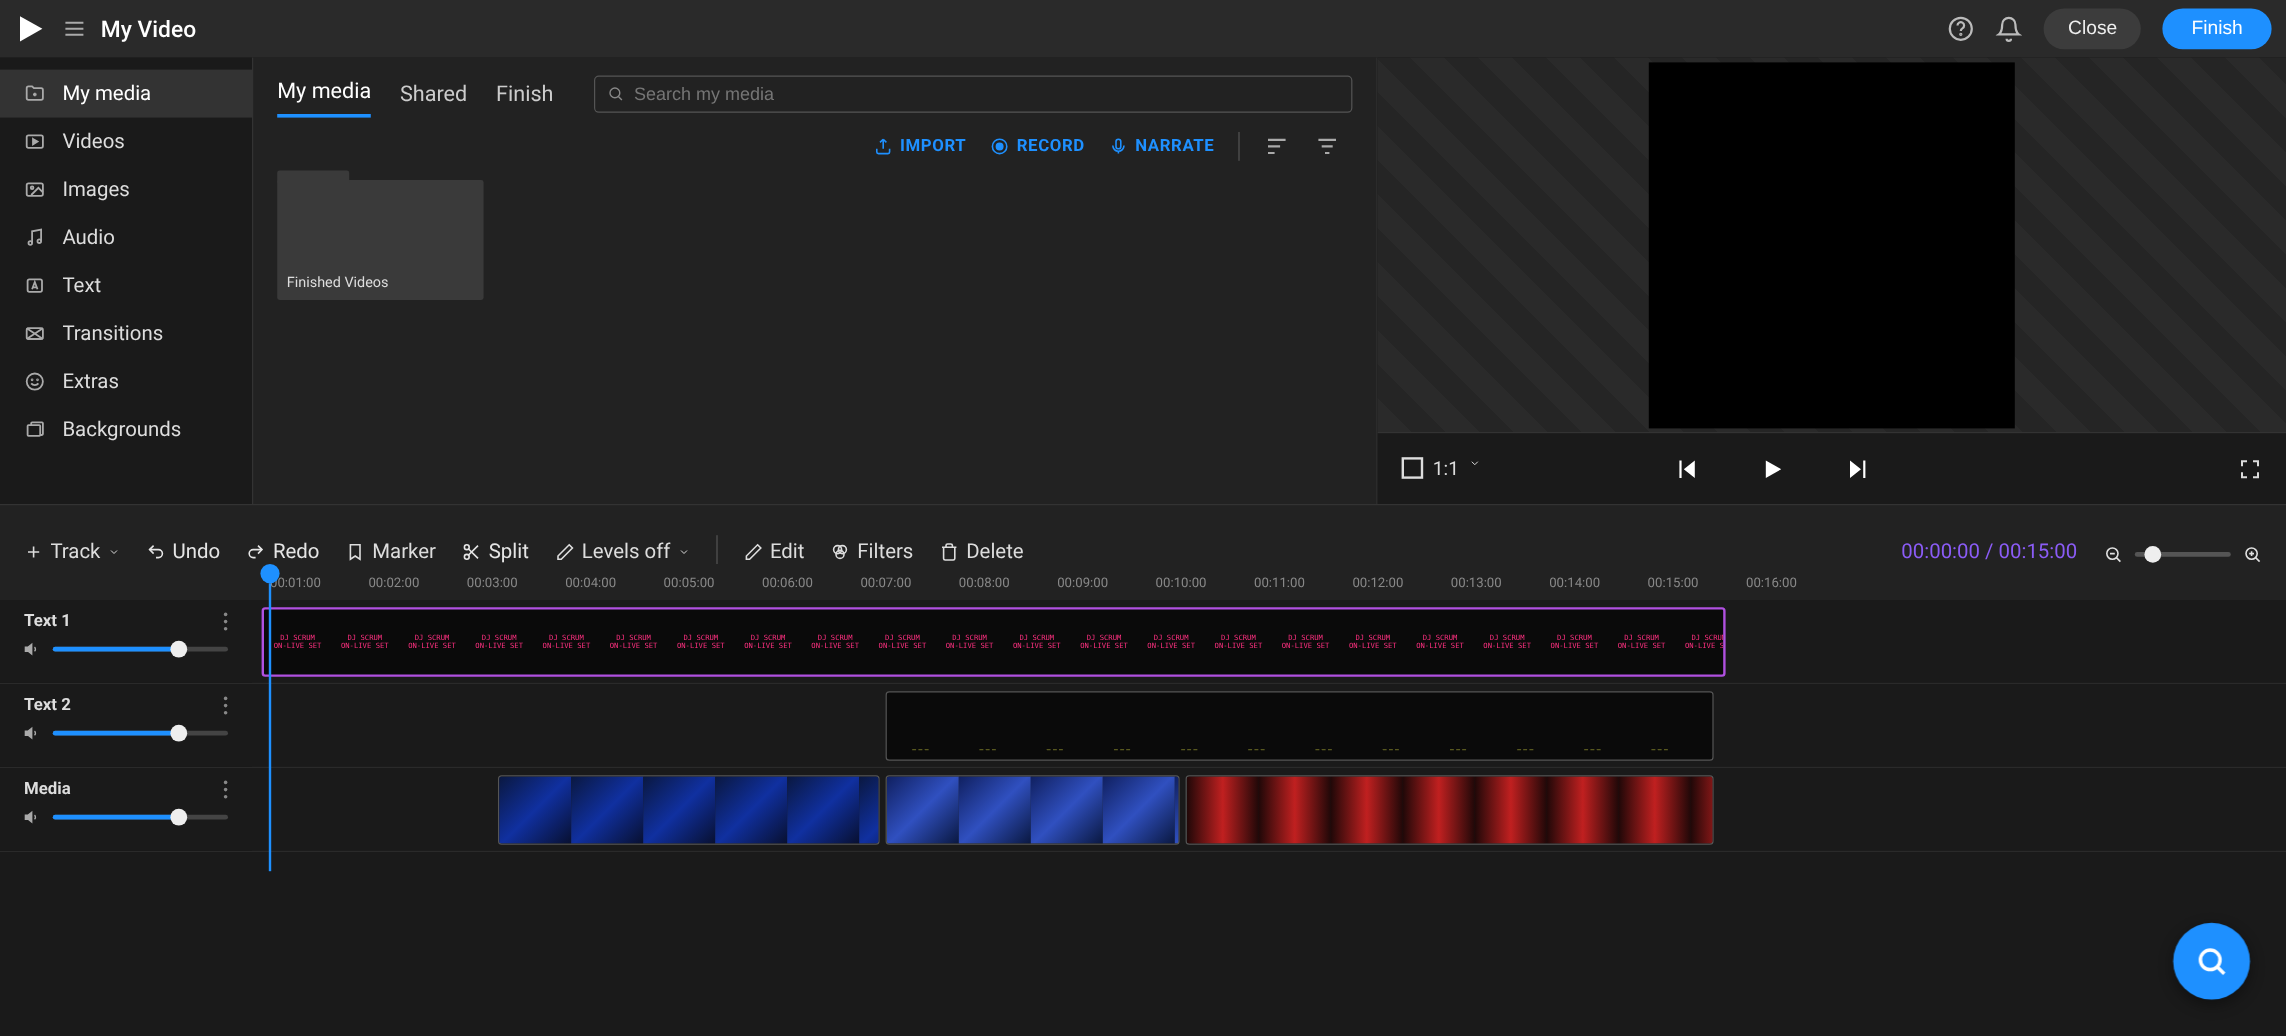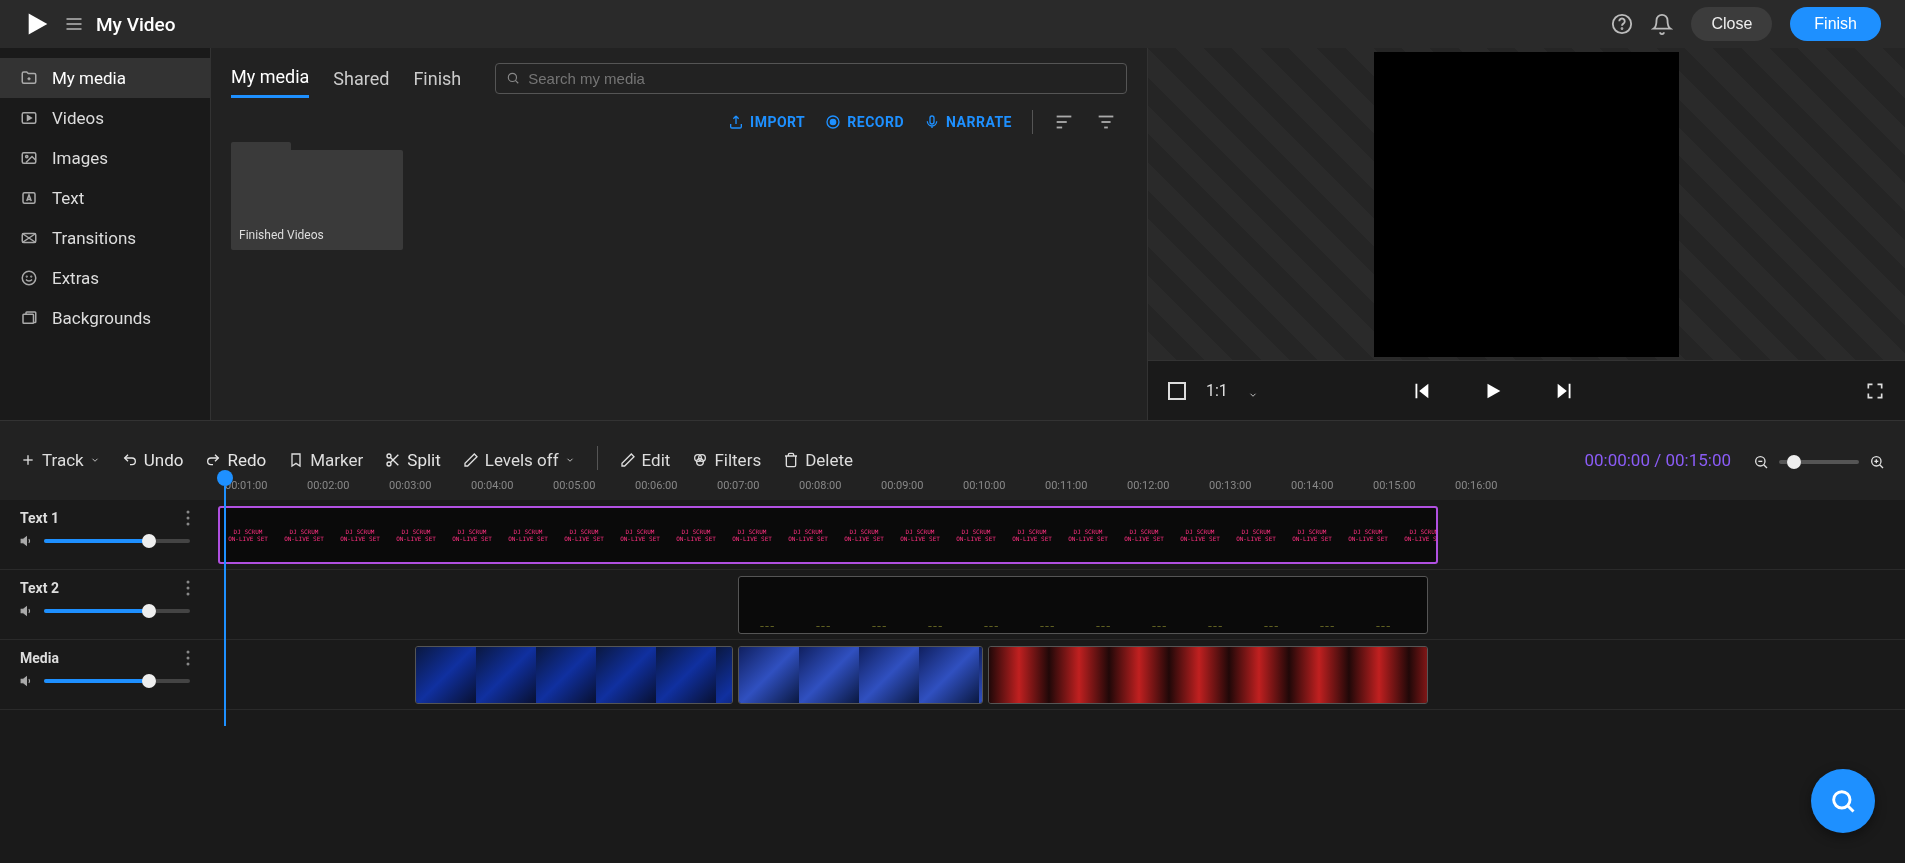--- a/index.html
+++ b/index.html
@@ -9,21 +9,21 @@
   color: #e0e0e0;
   width: 1905px;
   height: 863px;
   overflow: hidden;
 }
 .topbar {
   height: 48px;
   background: #2a2a2a;
   display: flex;
   align-items: center;
-  padding: 0 24px;
+  padding: 0 12px;
   gap: 12px;
 }
 .logo-icon { width: 28px; height: 28px; color: #fff; }
 .menu-icon { width: 20px; height: 20px; color: #aaa; cursor: pointer; }
 .title { font-size: 19px; font-weight: 500; color: #fff; }
 .topbar-right { margin-left: auto; display: flex; align-items: center; gap: 18px; }
 .top-icon { width: 22px; height: 22px; color: #bbb; cursor: pointer; }
 .btn-close {
   background: #3c3c3c; color: #eee; border: none; padding: 8px 20px;
   border-radius: 18px; font-size: 16px; cursor: pointer;
@@ -86,21 +86,21 @@
 }
 .preview-area {
   flex: 1; display: flex; align-items: center; justify-content: center;
   background: repeating-linear-gradient(45deg, #2a2a2a, #2a2a2a 20px, #252525 20px, #252525 40px);
 }
 .preview-black { width: 305px; height: 305px; background: #000; }
 .preview-controls {
   height: 60px; display: flex; align-items: center; padding: 0 20px; gap: 14px;
   border-top: 1px solid #333;
 }
-.aspect-btn { display: flex; align-items: flex-end; gap: 20px; color: #ddd; font-size: 16px; cursor: pointer; }
+.aspect-btn { display: flex; align-items: flex-start; gap: 8px; color: #ddd; font-size: 16px; cursor: pointer; }
 .aspect-icon { width: 18px; height: 18px; border: 2px solid #ddd; }
 .play-controls { margin: 0 auto; display: flex; gap: 50px; align-items: center; }
 .play-btn { width: 22px; height: 22px; color: #fff; cursor: pointer; }
 .fullscreen-icon { width: 20px; height: 20px; color: #ddd; cursor: pointer; margin-left: auto; }
 .toolbar {
   height: 50px; background: #222; border-top: 1px solid #333;
   display: flex; align-items: flex-end; padding: 0 20px; gap: 22px;
 }
 .tool-btn { display: flex; align-items: center; gap: 6px; color: #ddd; font-size: 17px; cursor: pointer; }
 .tool-btn.disabled { color: #e5e5e5; }
@@ -217,20 +217,28 @@
         </svg>
       <span>Videos</span>
     </div>
     <div class="side-item">
       <svg class="side-icon" viewBox="0 0 24 24" fill="none" stroke="currentColor" stroke-width="2">
           <rect x="3" y="5" width="18" height="14" rx="2"></rect>
           <circle cx="9" cy="10" r="1.5"></circle>
           <path d="M21 15l-5-5-8 8"></path>
         </svg>
       <span>Images</span>
+    </div>
+    <div class="side-item">
+      <svg class="side-icon" viewBox="0 0 24 24" fill="none" stroke="currentColor" stroke-width="2">
+          <path d="M9 18V5l10-2v13"></path>
+          <circle cx="7" cy="18" r="2"></circle>
+          <circle cx="17" cy="16" r="2"></circle>
+        </svg>
+      <span>Audio</span>
     </div>
     <div class="side-item">
       <svg class="side-icon" viewBox="0 0 24 24" fill="none" stroke="currentColor" stroke-width="2">
           <rect x="4" y="5" width="16" height="14" rx="2"></rect>
           <path d="M9 16l3-8 3 8M10 14h4"></path>
         </svg>
       <span>Text</span>
     </div>
     <div class="side-item">
       <svg class="side-icon" viewBox="0 0 24 24" fill="none" stroke="currentColor" stroke-width="2">

